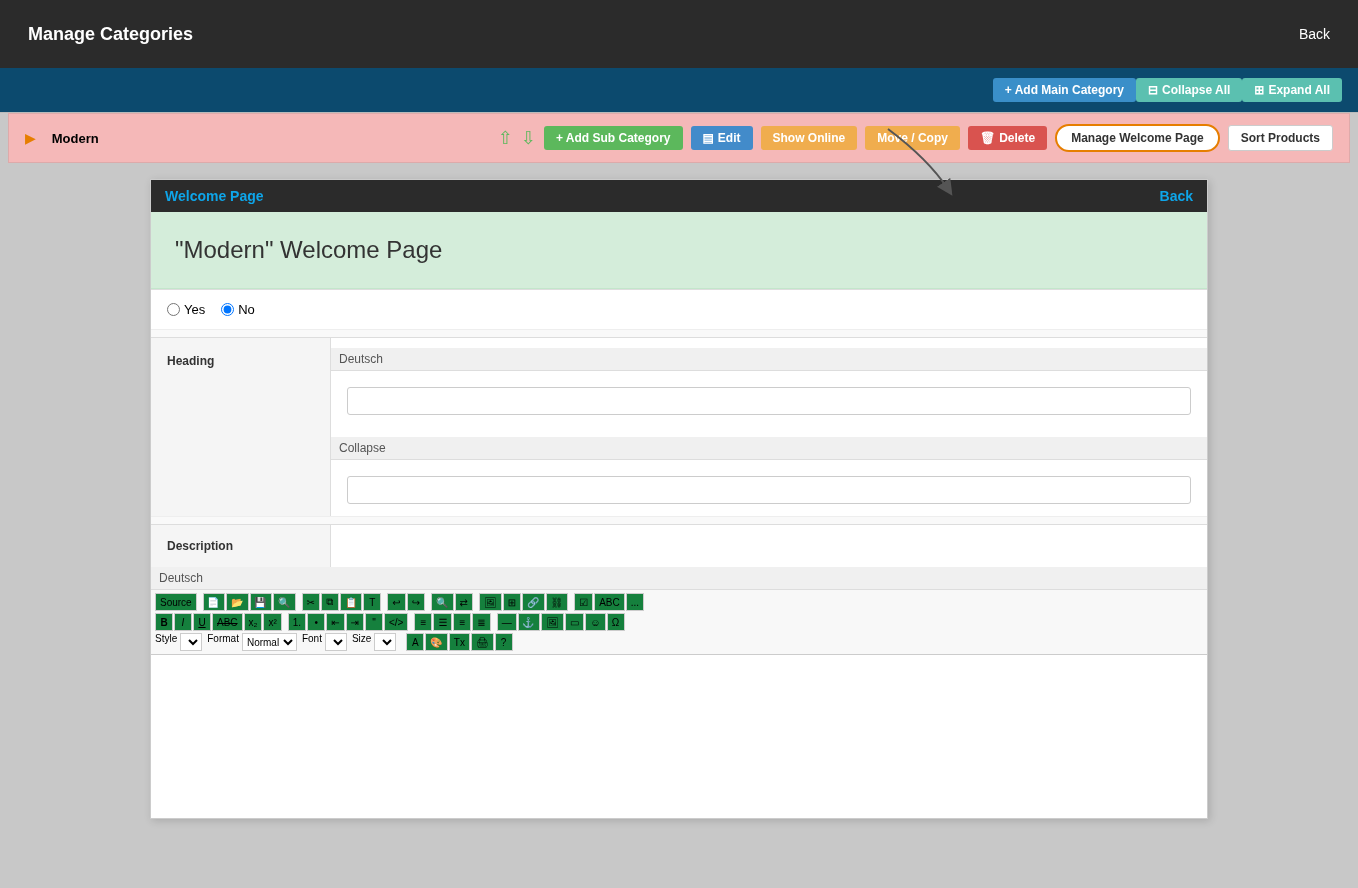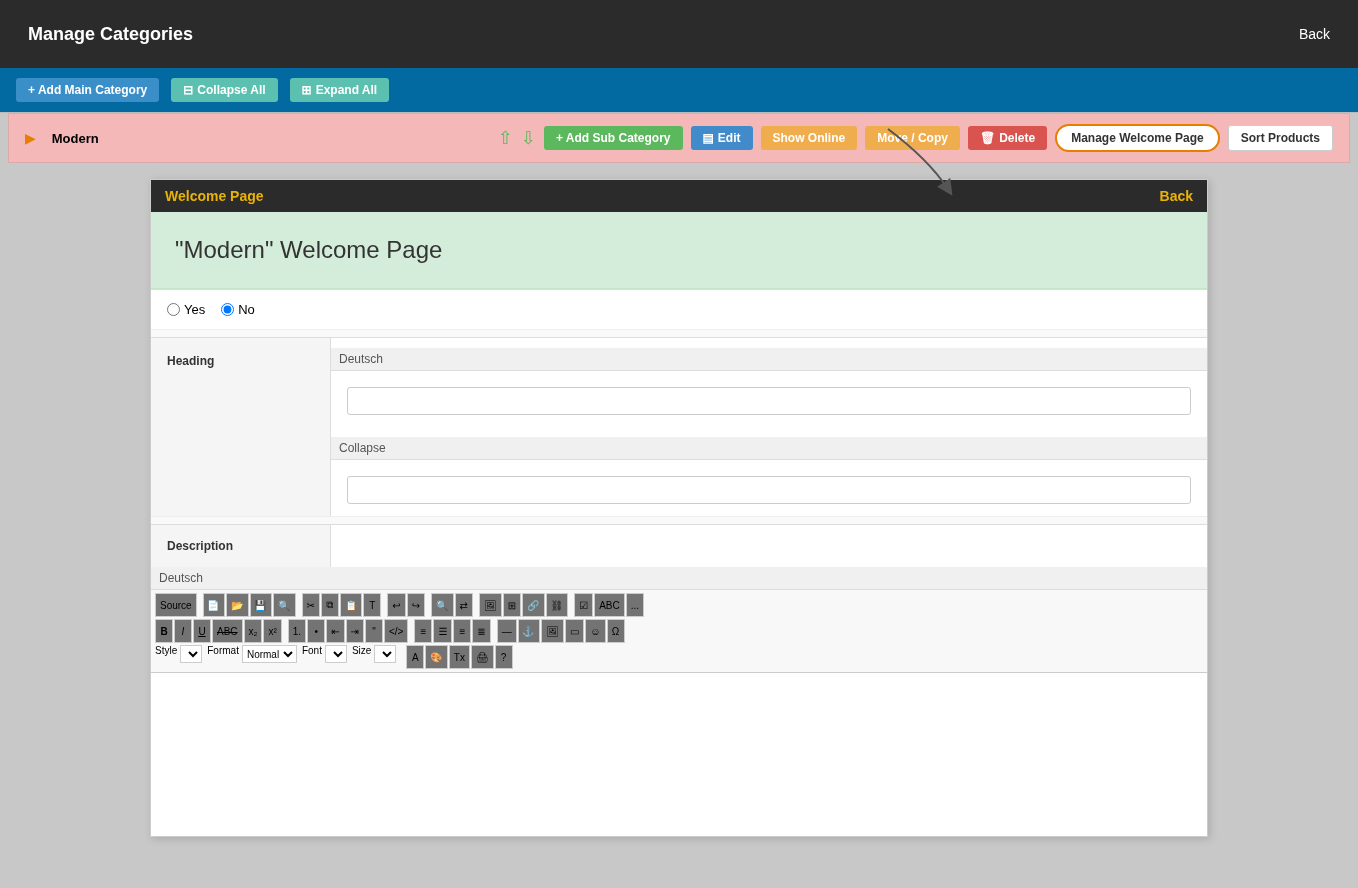--- a/index.html
+++ b/index.html
@@ -13,24 +13,25 @@
       align-items: center;
       justify-content: space-between;
       padding: 10px 28px;
       height: 68px;
     }
     .top-header-title { font-size: 18px; font-weight: bold; }
     .top-header-back { font-size: 14px; color: #fff; cursor: pointer; }
 
     
     .toolbar-bar {
-      background: #0369a1;
+      background: #0c4a6e;
       padding: 10px 16px;
       display: flex;
-      gap: 12px;
+      justify-content: flex-end;
+      gap: 0;
       border-bottom: 1px solid #bbb;
     }
 
     
     .category-row {
       background: #f5b8b8;
       border: 1px solid #daa;
       padding: 10px 16px;
       display: flex;
       align-items: center;
@@ -82,21 +83,21 @@
     
     .welcome-panel {
       background: #fff;
       border: 1px solid #ccc;
       margin: 0 150px 20px 150px;
       box-shadow: 2px 2px 8px rgba(0,0,0,0.15);
     }
 
     .welcome-panel-header {
       background: #2b2b2b;
-      color: #eab308;
+      color: #0ea5e9;
       display: flex;
       justify-content: space-between;
       align-items: center;
       padding: 8px 14px;
       font-size: 14px;
       font-weight: bold;
     }
 
     .welcome-title-bar {
       background: #d4edda;
@@ -193,27 +194,27 @@
       padding: 3px 4px;
     }
     .editor-toolbar-row {
       display: flex;
       flex-wrap: wrap;
       gap: 1px;
       margin-bottom: 2px;
     }
     .editor-toolbar-row:last-child { margin-bottom: 0; }
     .tb-btn {
-      background: #737373;
+      background: #15803d;
       border: 1px solid #ccc;
       padding: 1px 4px;
       font-size: 10px;
       cursor: pointer;
       min-width: 18px;
-      height: 24px;
+      height: 18px;
       display: inline-flex;
       align-items: center;
       justify-content: center;
     }
     .tb-sep { width: 4px; display: inline-block; }
 
     .editor-select {
       height: 18px;
       font-size: 10px;
       border: 1px solid #ccc;

